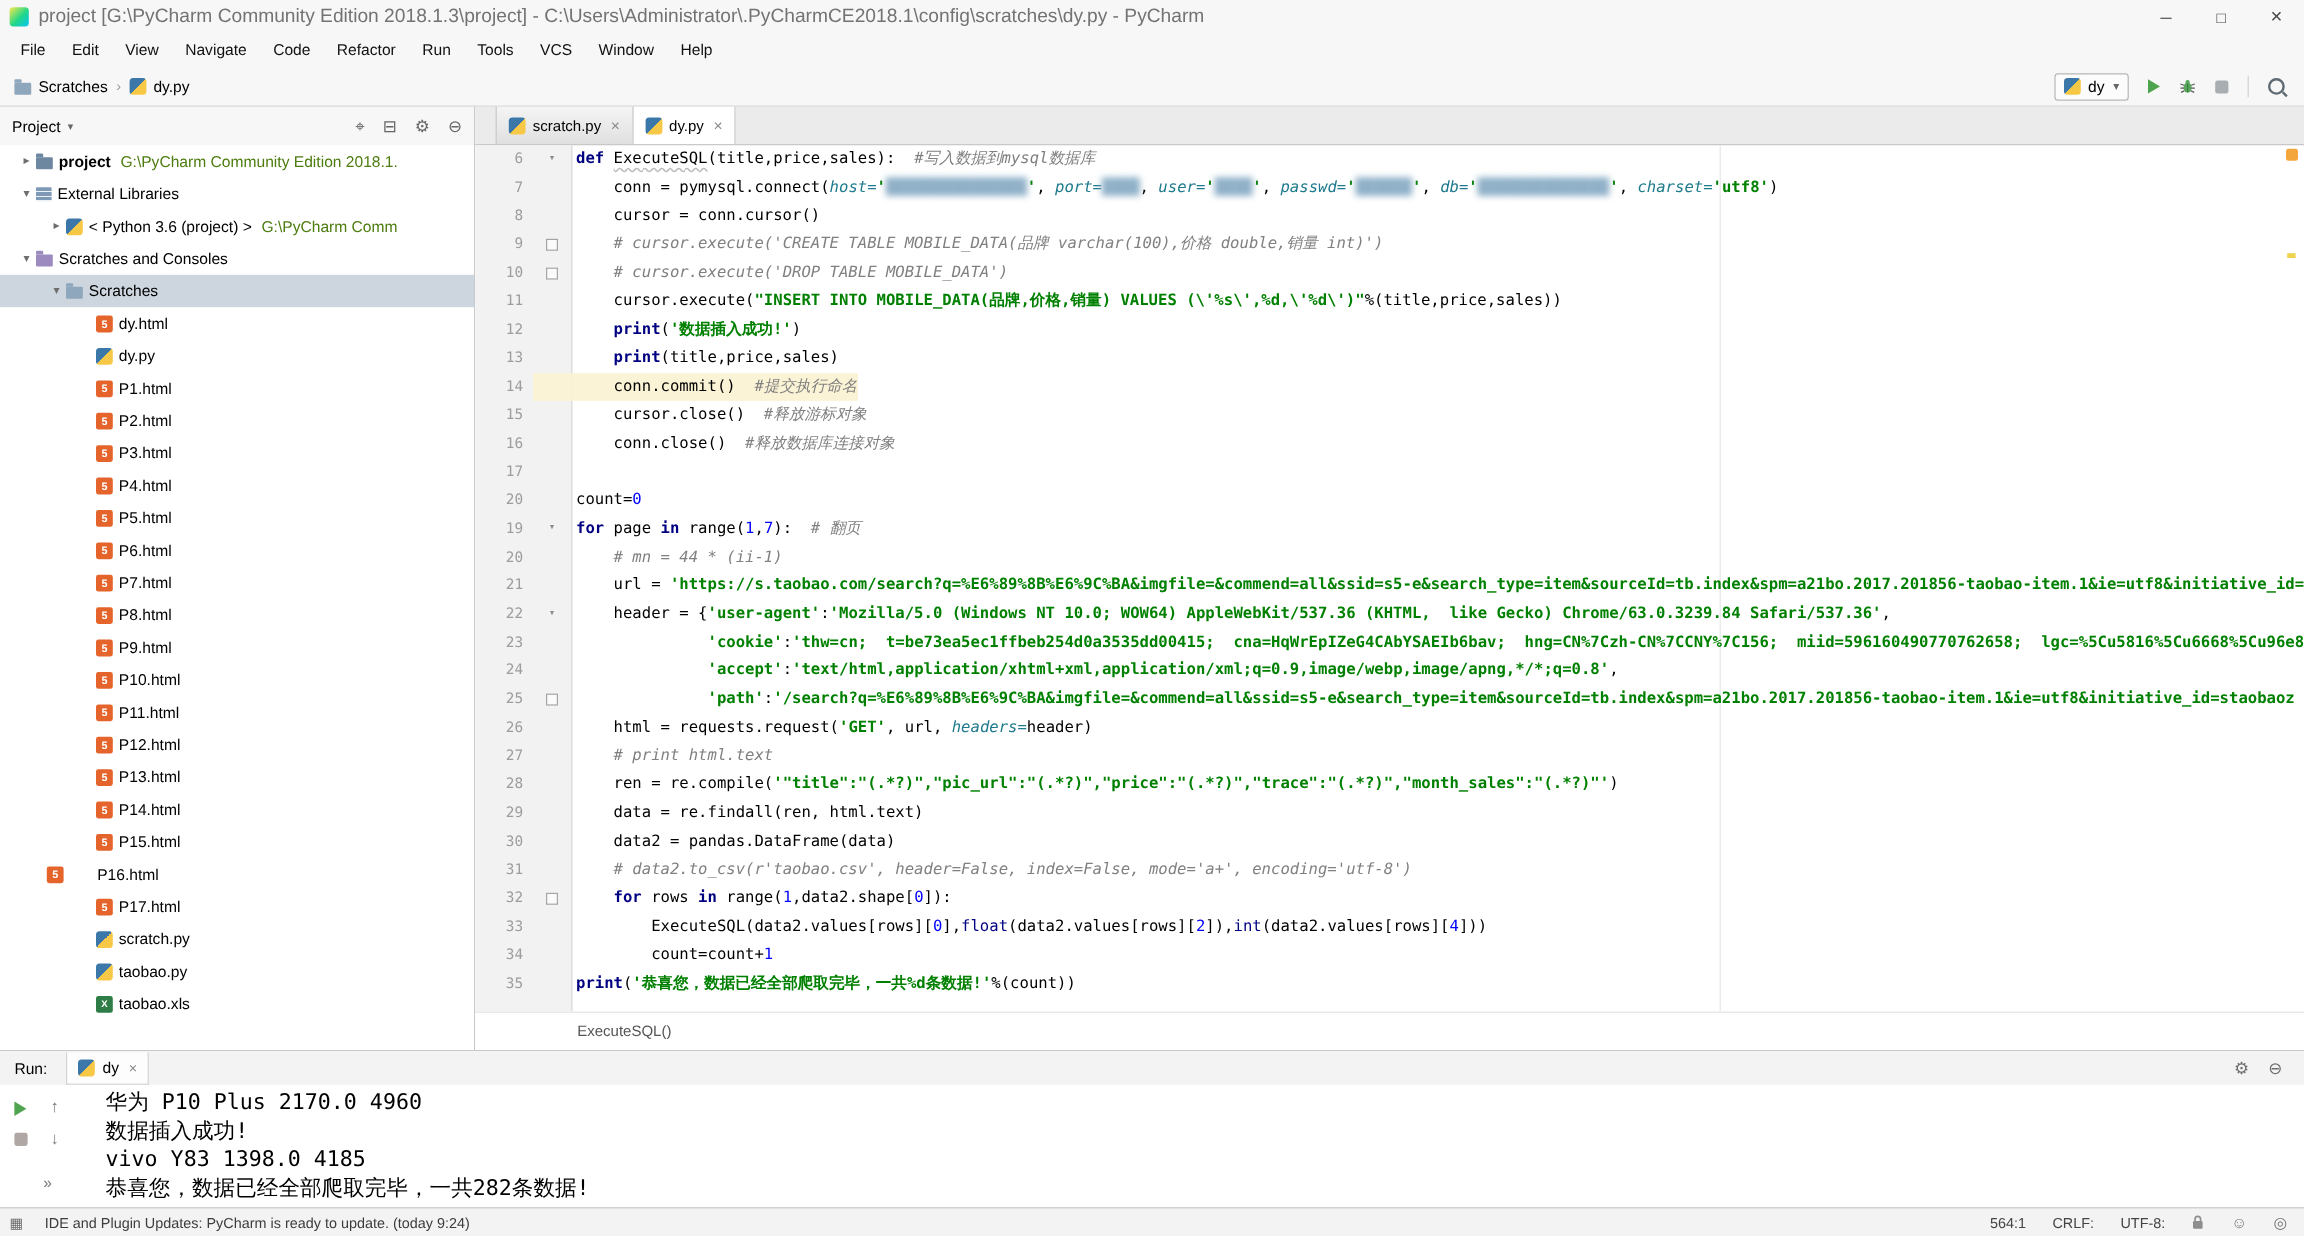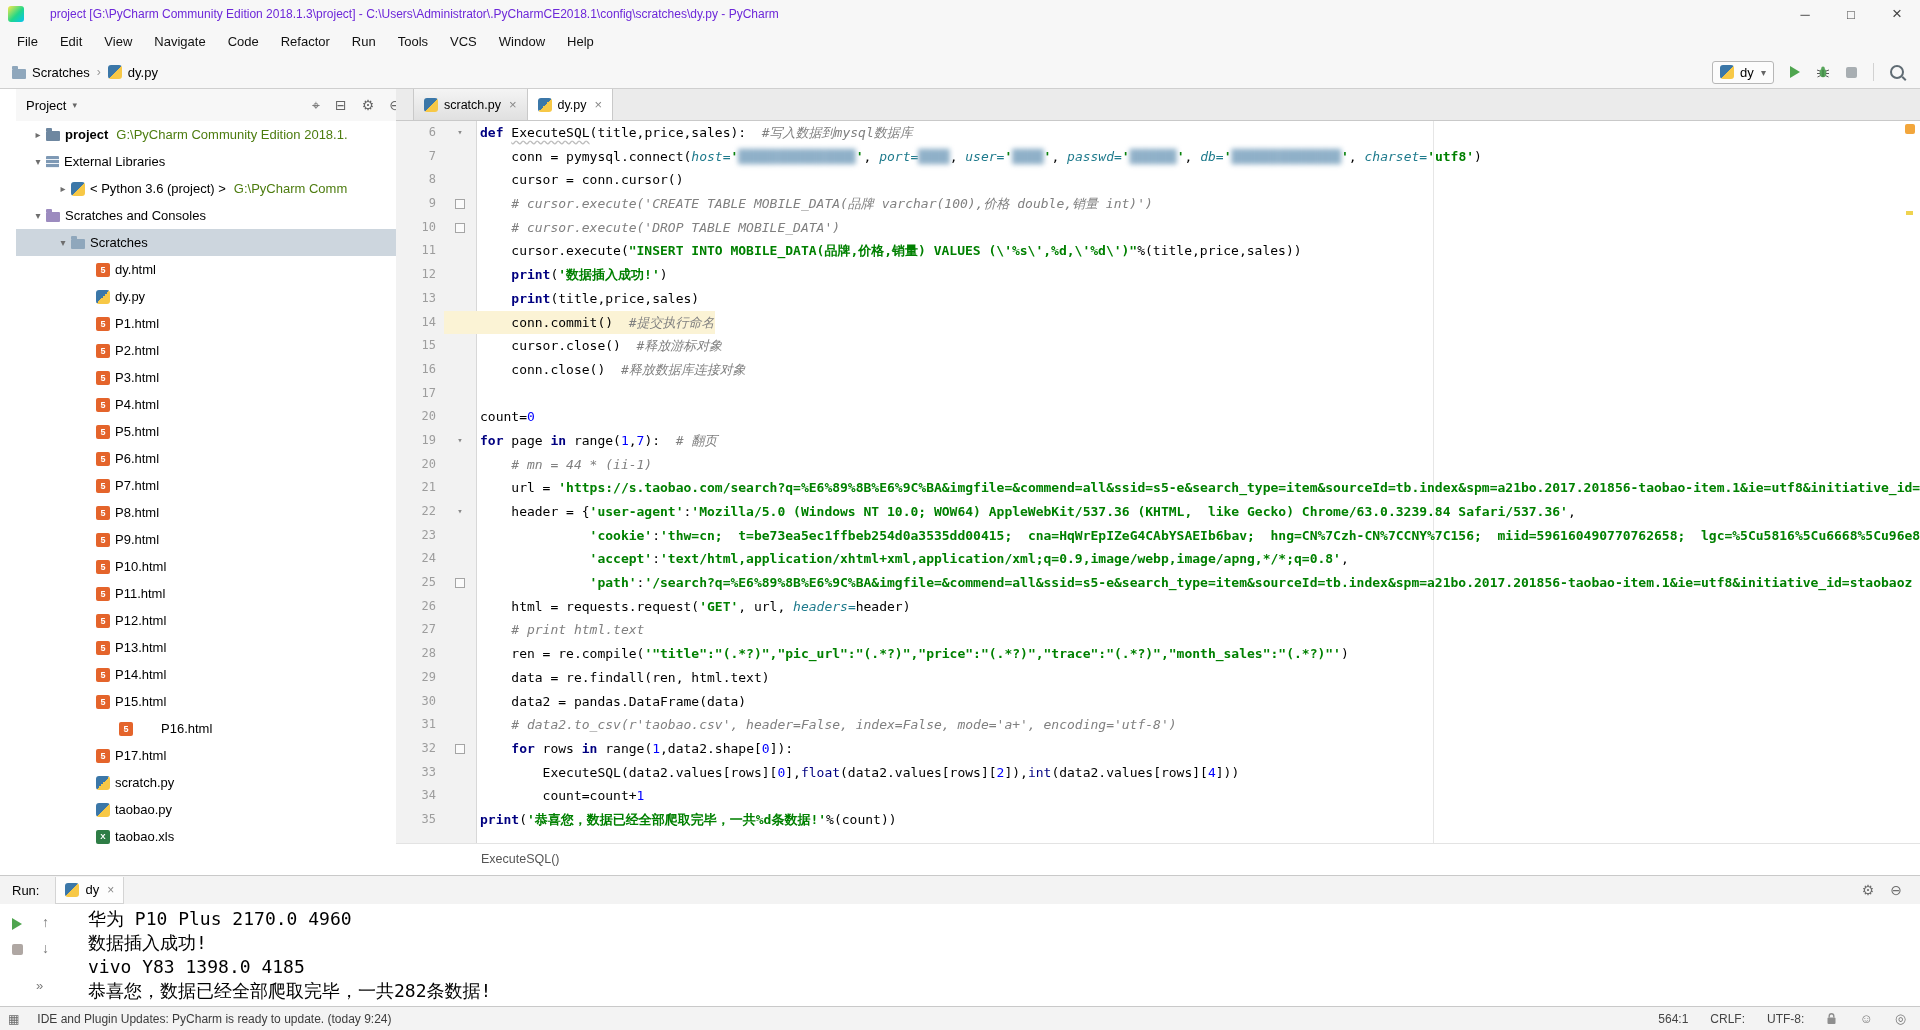--- a/index.html
+++ b/index.html
@@ -3,21 +3,21 @@
 <meta charset="utf-8">
 <style>
   * { box-sizing: content-box; }
   html,body{margin:0;padding:0;}
   body{width:1920px;height:1030px;font-family:"Liberation Sans","DejaVu Sans",sans-serif;font-size:13px;color:#000;background:#fff;overflow:hidden;}
   .app{position:relative;width:1920px;height:1030px;overflow:hidden;background:#fff;}
 
   
   #titlebar{position:absolute;left:0;top:0;width:1920px;height:28px;background:#F7F7F7;display:flex;align-items:center;}
   .app-logo{width:16px;height:16px;margin-left:8px;border-radius:3px;background:linear-gradient(135deg,#F9E84A 0%,#21D789 55%,#07C3F2 100%);flex:none;}
-  .title-text{margin-left:26px;font-size:12px;color:#6d28d9;white-space:nowrap;}
+  .title-text{margin-left:8px;font-size:16px;color:#737373;white-space:nowrap;}
   .win-controls{margin-left:auto;display:flex;height:28px;}
   .win-btn{width:46px;height:28px;display:flex;align-items:center;justify-content:center;color:#444;font-size:13px;cursor:default;}
   .win-btn.close{font-size:17px;}
 
   
   #menubar{position:absolute;left:0;top:28px;width:1920px;height:28px;background:#F7F7F7;display:flex;align-items:center;padding-left:6px;}
   .menu-item{padding:0 11px;line-height:28px;color:#111;}
 
   
   #toolbar{position:absolute;left:0;top:56px;width:1920px;height:33px;box-sizing:border-box;background:#F7F7F7;border-bottom:1px solid #CFCFCF;display:flex;align-items:center;}
@@ -40,21 +40,21 @@
   .icon-html::after{content:"5";font-size:9px;font-weight:bold;}
   .icon-xls{width:14px;height:14px;border-radius:2px;background:#2E7D46;color:#fff;}
   .icon-xls::after{content:"X";font-size:8px;font-weight:bold;}
   .icon-folder,.icon-project,.icon-scratches{width:14px;height:10px;background:#8FA7BC;border-radius:1px;position:relative;margin-top:3px;}
   .icon-folder::before,.icon-project::before,.icon-scratches::before{content:"";position:absolute;top:-3px;left:0;width:6px;height:3px;background:inherit;border-radius:1px 1px 0 0;}
   .icon-project{background:#6E87A0;}
   .icon-scratches{background:#9C8BBF;}
   .icon-lib{width:13px;height:12px;background:repeating-linear-gradient(180deg,#7E99B5 0 3px,#EDF2F7 3px 4px);border-radius:1px;}
 
   
-  #project-panel{position:absolute;left:16px;top:89px;width:395px;height:786px;background:#FFF;border-right:1px solid #C9C9C9;overflow:hidden;}
+  #project-panel{position:absolute;left:0;top:89px;width:395px;height:786px;background:#FFF;border-right:1px solid #C9C9C9;overflow:hidden;}
   .panel-header{height:32px;display:flex;align-items:center;padding:0 10px;background:#F7F7F7;}
   .panel-title{display:flex;align-items:center;gap:6px;font-weight:bold;font-weight:normal;}
   .panel-title .caret{font-size:9px;color:#666;}
   .panel-header-icons{margin-left:auto;display:flex;gap:15px;color:#666;font-size:14px;}
   #project-tree{position:absolute;top:32px;left:0;right:0;bottom:0;overflow:hidden;}
   .tree-row{height:27px;display:flex;align-items:center;white-space:nowrap;overflow:hidden;}
   .tree-row.selected{background:#CDD6DE;}
   .chevron{width:16px;flex:none;color:#6E6E6E;font-size:10px;text-align:center;}
   .tree-label{margin-left:5px;}
   .tree-extra{margin-left:8px;color:#4d7c0f;}
@@ -297,21 +297,21 @@
         <div class="tree-row" style="padding-left: 64px;">
           <span class="chevron"></span>
           <span class="mini-icon icon-html"></span>
           <span class="tree-label">P14.html</span>
         </div>
         <div class="tree-row" style="padding-left: 64px;">
           <span class="chevron"></span>
           <span class="mini-icon icon-html"></span>
           <span class="tree-label">P15.html</span>
         </div>
-        <div class="tree-row" style="padding-left: 64px; gap: 23px;">
+        <div class="tree-row" style=" gap: 23px;">
           <span class="chevron"></span>
           <span class="mini-icon icon-html"></span>
           <span class="tree-label">P16.html</span>
         </div>
         <div class="tree-row" style="padding-left: 64px;">
           <span class="chevron"></span>
           <span class="mini-icon icon-html"></span>
           <span class="tree-label">P17.html</span>
         </div>
         <div class="tree-row" style="padding-left: 64px;">

